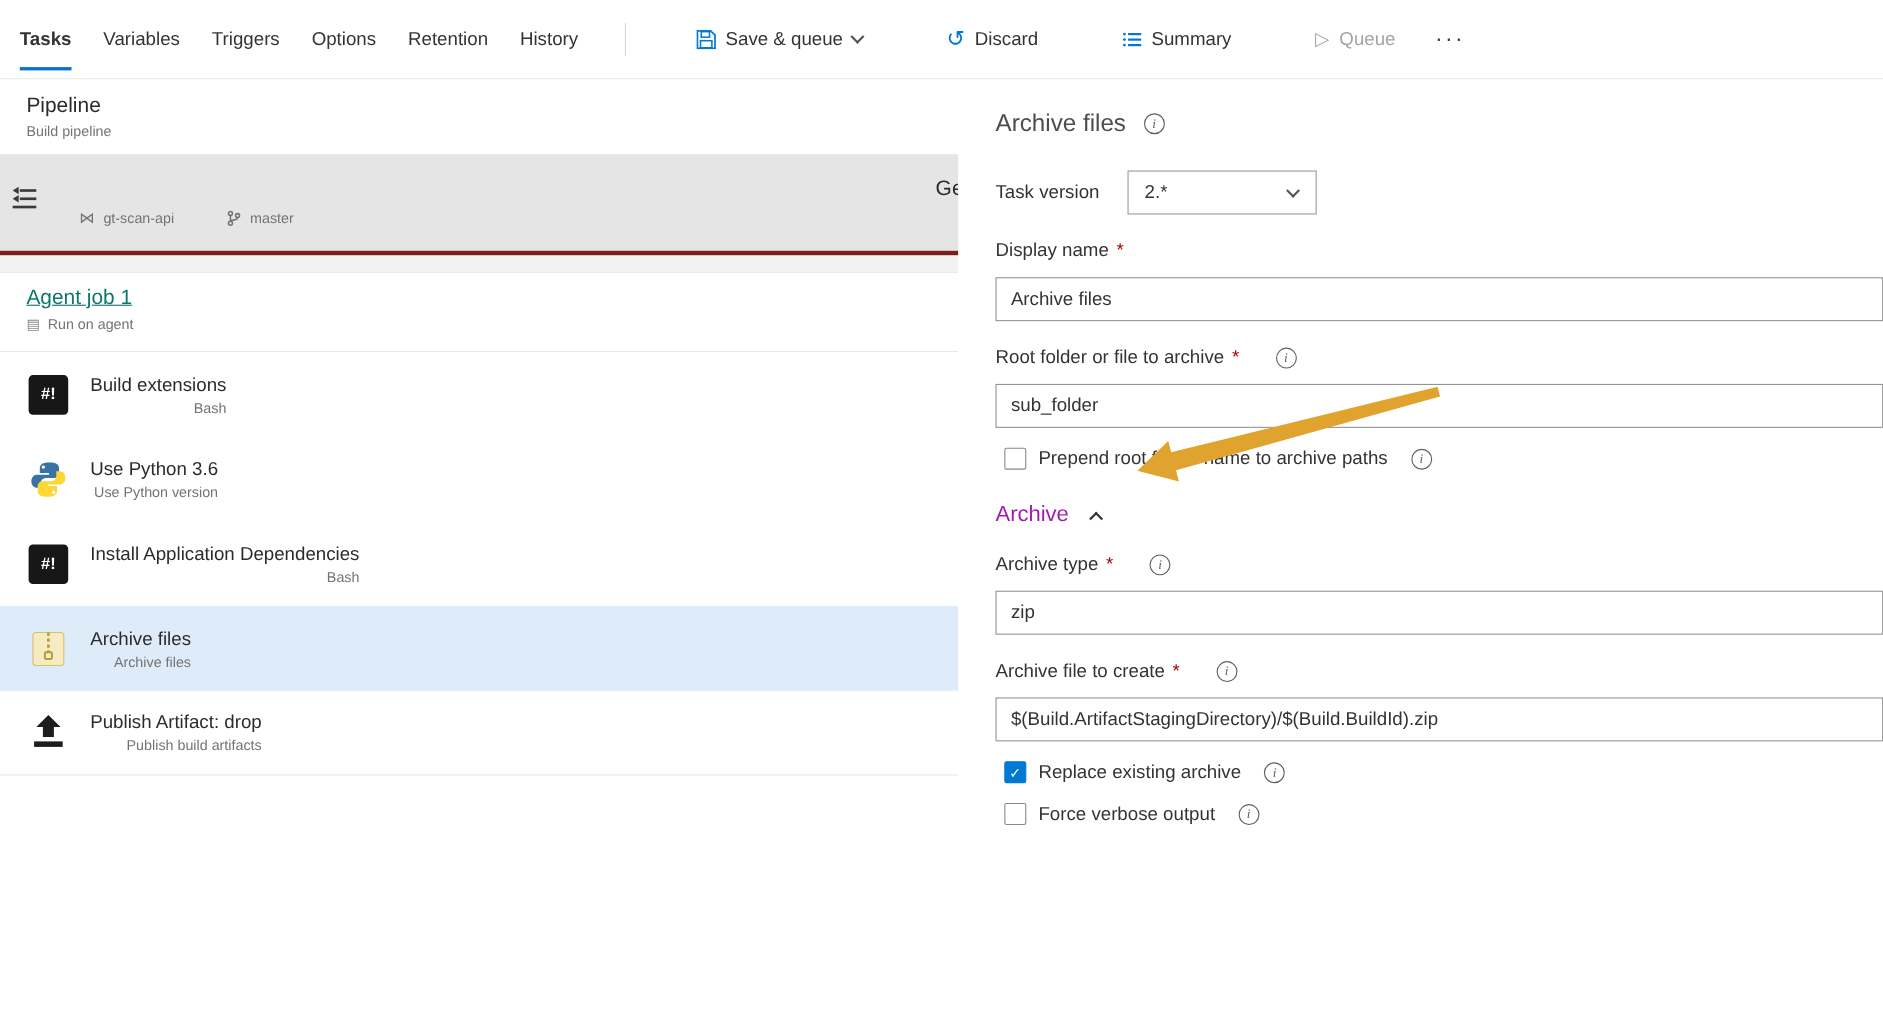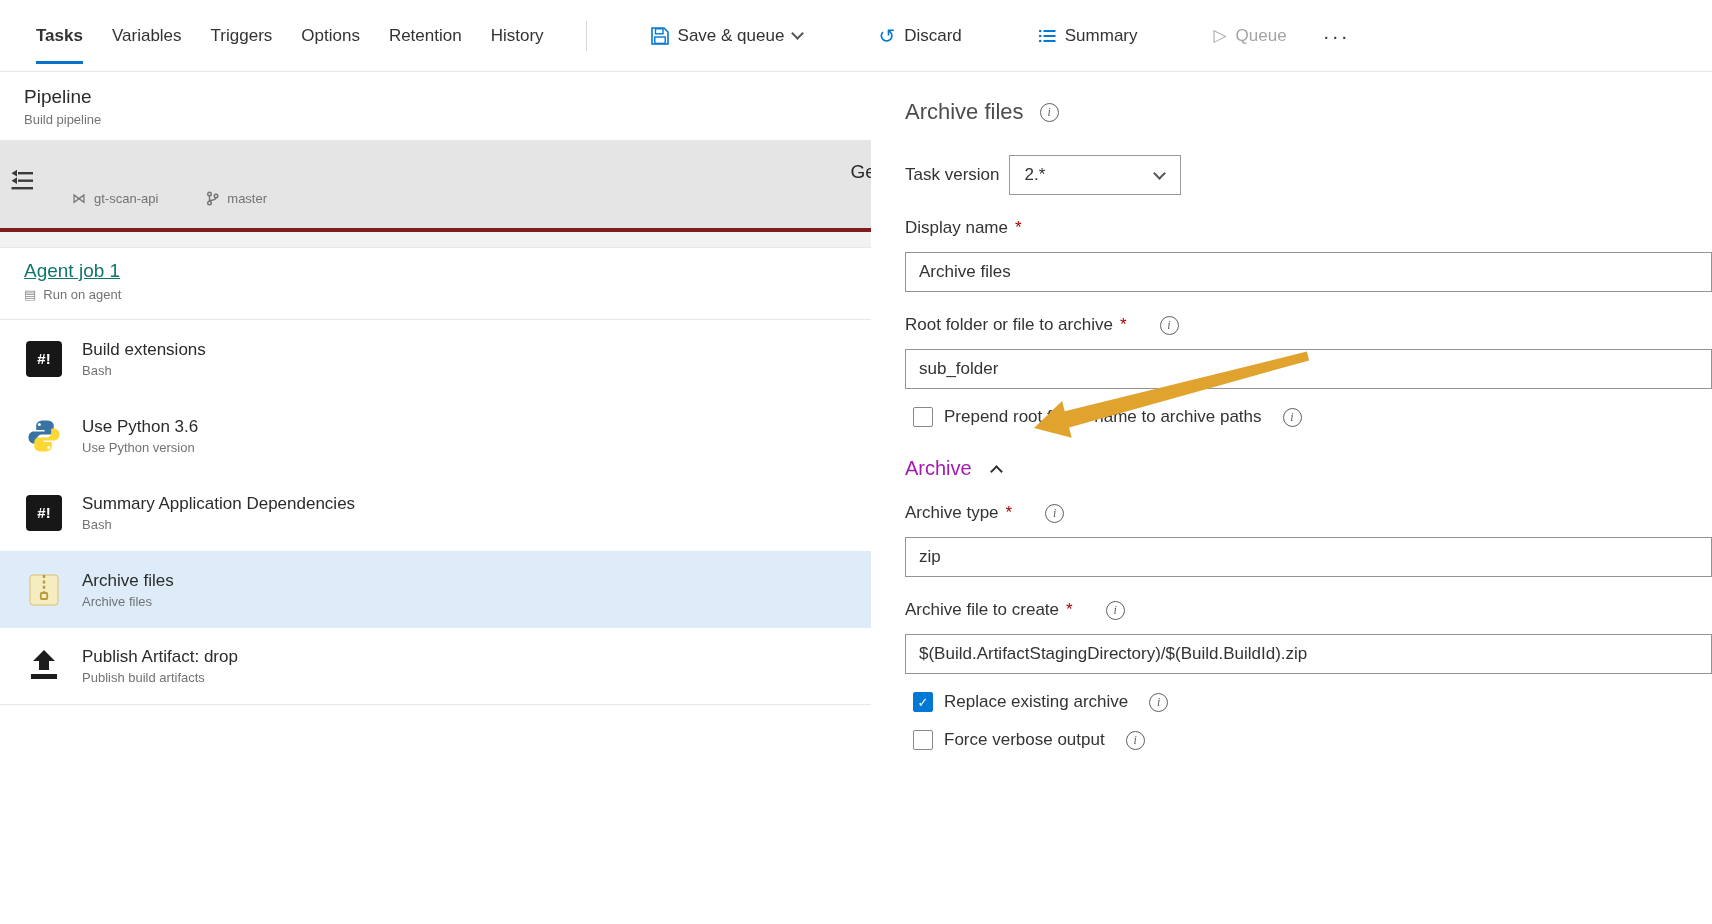--- a/index.html
+++ b/index.html
@@ -1,21 +1,21 @@
 <!DOCTYPE html>
 <html><head>
 <meta charset="utf-8">
 <style>
   * { margin:0; padding:0; box-sizing:border-box; }
   html,body { width:1712px; height:924px; overflow:hidden; background:#fff;
     font-family:"Liberation Sans", sans-serif; color:#333; }
 
   
   .topbar { height:72px; border-bottom:1px solid #e8e8e8; display:flex; align-items:center; }
-  .tabs { display:flex; gap:29px; padding-left:36px; height:72px; }
+  .tabs { display:flex; gap:29px; padding-left:18px; height:72px; }
   .tab { font-size:17px; color:#333; line-height:72px; position:relative; cursor:pointer; white-space:nowrap; }
   .tab.active { font-weight:bold; }
   .tab.active::after { content:""; position:absolute; left:0; right:0; bottom:8px; height:3px; background:#0672cb; }
   .vdiv { width:1px; height:30px; background:#d6d6d6; margin:0 24px 0 42px; flex:0 0 1px; }
   .tb-item { display:flex; align-items:center; gap:9px; font-size:17px; color:#333; margin-right:36px; cursor:pointer; white-space:nowrap;padding-left:40px; }
   .tb-item.disabled { color:#a6a4a2; cursor:default; }
   .glyph-blue { color:#0078d4; font-size:20px; line-height:1; }
   .glyph-gray { color:#a6a4a2; font-size:17px; line-height:1; }
   .chev { width:9px; height:9px; border-right:2px solid #555; border-bottom:2px solid #555;
     display:inline-block; transform:rotate(45deg); margin-top:-4px; }
@@ -45,33 +45,33 @@
   .agent-add { position:absolute; right:52px; top:14px; font-size:32px; font-weight:300; color:#0078d4; cursor:pointer; line-height:1; }
 
   .task { height:77px; display:flex; align-items:center; padding-left:26px; position:relative; cursor:pointer; }
   .task.selected { background:#deecf9; }
   .task:last-child { border-bottom:1px solid #e8e8e8; }
   .task-icon { width:36px; height:36px; flex:0 0 36px; }
   .bash-icon { width:36px; height:36px; background:#171717; border-radius:4px; color:#fff;
     font-weight:bold; font-size:15px; display:flex; align-items:center; justify-content:center; }
   .task-text { margin-left:20px; }
   .task-title { font-size:17px; color:#2b2b2b; }
-  .task-sub { font-size:13px; color:#737373; margin-top:3px; }
+  .task-sub { font-size:13px; color:#737373; margin-top:3px;text-align:right; }
   .task-check { position:absolute; right:48px; top:28px; width:21px; height:21px; border-radius:50%;
     background:#0078d4; color:#fff; font-size:13px; display:flex; align-items:center; justify-content:center; }
   .task-grip { position:absolute; right:16px; top:17px; width:10px; height:45px;
     background-image:radial-gradient(circle, #5f5f5f 1.3px, transparent 1.5px); background-size:5px 6px; cursor:grab; }
 
   
   .right { position:absolute; left:871px; top:73px; right:0; bottom:0; background:#fff; padding:26px 0 0 34px; }
   .r-title { font-size:22px; color:#4d4d4d; display:flex; align-items:center; gap:16px; }
   .info { display:inline-flex; flex:0 0 19px; width:19px; height:19px; border:1px solid #5f5f5f; border-radius:50%;
     align-items:center; justify-content:center; font-size:12px; color:#5f5f5f;
     font-family:"Liberation Serif", serif; font-style:italic; cursor:pointer; }
-  .ver-row { margin-top:30px; display:flex; align-items:center; gap:10px; font-size:17px; }
+  .ver-row { margin-top:30px; display:flex; align-items:center; gap:26px; font-size:17px; }
   .dropdown { width:172px; height:40px; border:1px solid #9a9a9a; display:flex; align-items:center;
     padding:0 14px; position:relative; cursor:pointer; font-size:17px; background:#fff; }
   .dropdown .chev { position:absolute; right:16px; border-color:#555; }
   .fgroup { margin-top:23px; position:relative; }
   .flabel { font-size:17px; color:#333; display:flex; align-items:center; gap:7px; }
   .star { color:#a80000; }
   .flabel .info { margin-left:26px; }
   .txt { margin-top:14px; width:100%; height:40px; border:1px solid #949494; padding:0 13px;
     font-size:17px; color:#333; font-family:inherit; background:#fff; display:block; }
   .chkrow { display:flex; align-items:center; gap:11px; margin-top:18px; font-size:17px; padding-left:8px; }
@@ -191,21 +191,21 @@
     </svg>
     <div class="task-text">
       <div class="task-title">Use Python 3.6</div>
       <div class="task-sub">Use Python version</div>
     </div>
   </div>
 
   <div class="task">
     <div class="bash-icon task-icon">#!</div>
     <div class="task-text">
-      <div class="task-title">Summary Application Dependencies</div>
+      <div class="task-title">Install Application Dependencies</div>
       <div class="task-sub">Bash</div>
     </div>
   </div>
 
   <div class="task selected">
     <svg class="task-icon" viewBox="0 0 36 36">
       <rect x="4" y="3" width="28" height="30" rx="3" fill="#f6ecc1" stroke="#d8c06a"></rect>
       <line x1="18" y1="3" x2="18" y2="21" stroke="#b49b3e" stroke-width="2.4" stroke-dasharray="3 2.4"></line>
       <rect x="14.8" y="21" width="6.4" height="6" rx="1" fill="none" stroke="#b49b3e" stroke-width="1.8"></rect>
     </svg>

